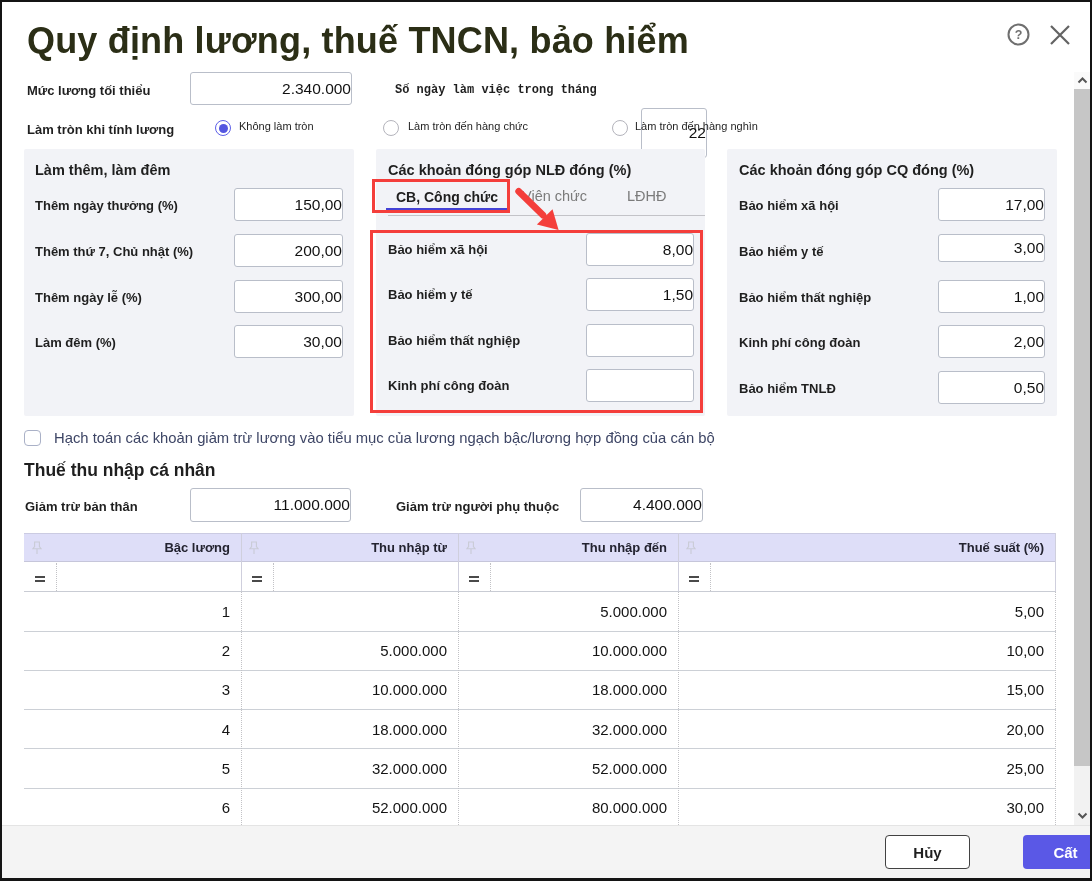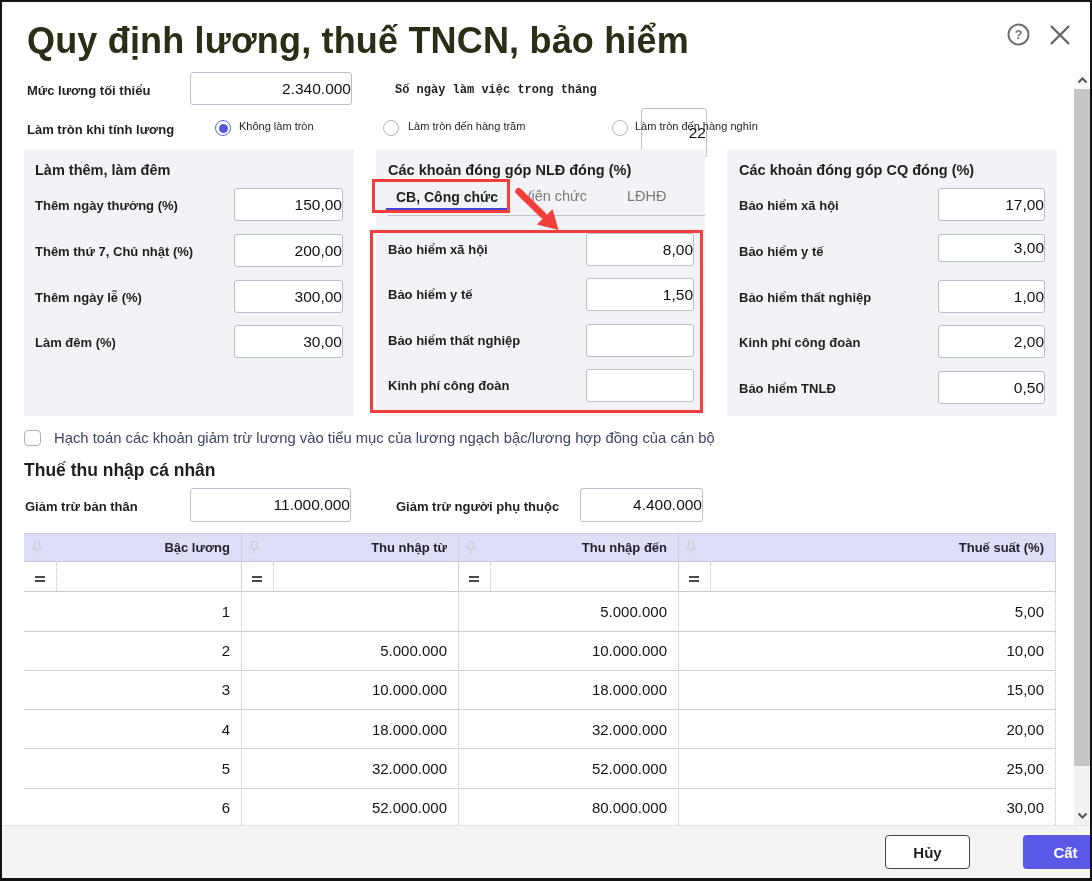--- a/index.html
+++ b/index.html
@@ -35,21 +35,21 @@
 
 <div class="lbl" style="left:27px; top:83px;">Mức lương tối thiểu</div>
 <div class="inp" style="left:190px; top:72px; width:162px; height:33px;">2.340.000</div>
 <div class="lbl" style="left:395px; top:83px; font-size:12px;font-family:Liberation Mono, monospace;">Số ngày làm việc trong tháng</div>
 <div class="inp" style="left:641px; top:72px; width:66px; height:50px;margin-top:36px;">22</div>
 
 <div class="lbl" style="left:27px; top:122px;">Làm tròn khi tính lương</div>
 <div class="radio sel" style="left:215px; top:120px;"></div>
 <div class="rtext" style="left:239px; top:120px;">Không làm tròn</div>
 <div class="radio" style="left:383px; top:120px;"></div>
-<div class="rtext" style="left:408px; top:120px;">Làm tròn đến hàng trăm</div>
+<div class="rtext" style="left:408px; top:120px;">Làm tròn đến hàng chức</div>
 <div class="radio" style="left:612px; top:120px;"></div>
 <div class="rtext" style="left:635px; top:120px;">Làm tròn đến hàng nghìn</div>
 
 <div class="panel" style="left:24px; width:330px;"></div>
 <div class="panel" style="left:376px; width:329px;"></div>
 <div class="panel" style="left:727px; width:330px;"></div>
 
 <div class="ptitle" style="left:35px; top:162px;">Làm thêm, làm đêm</div>
 <div class="lbl" style="left:35px; top:198px;">Thêm ngày thưởng (%)</div>
 <div class="inp" style="left:234px; top:188px; width:109px; height:33px;">150,00</div>

